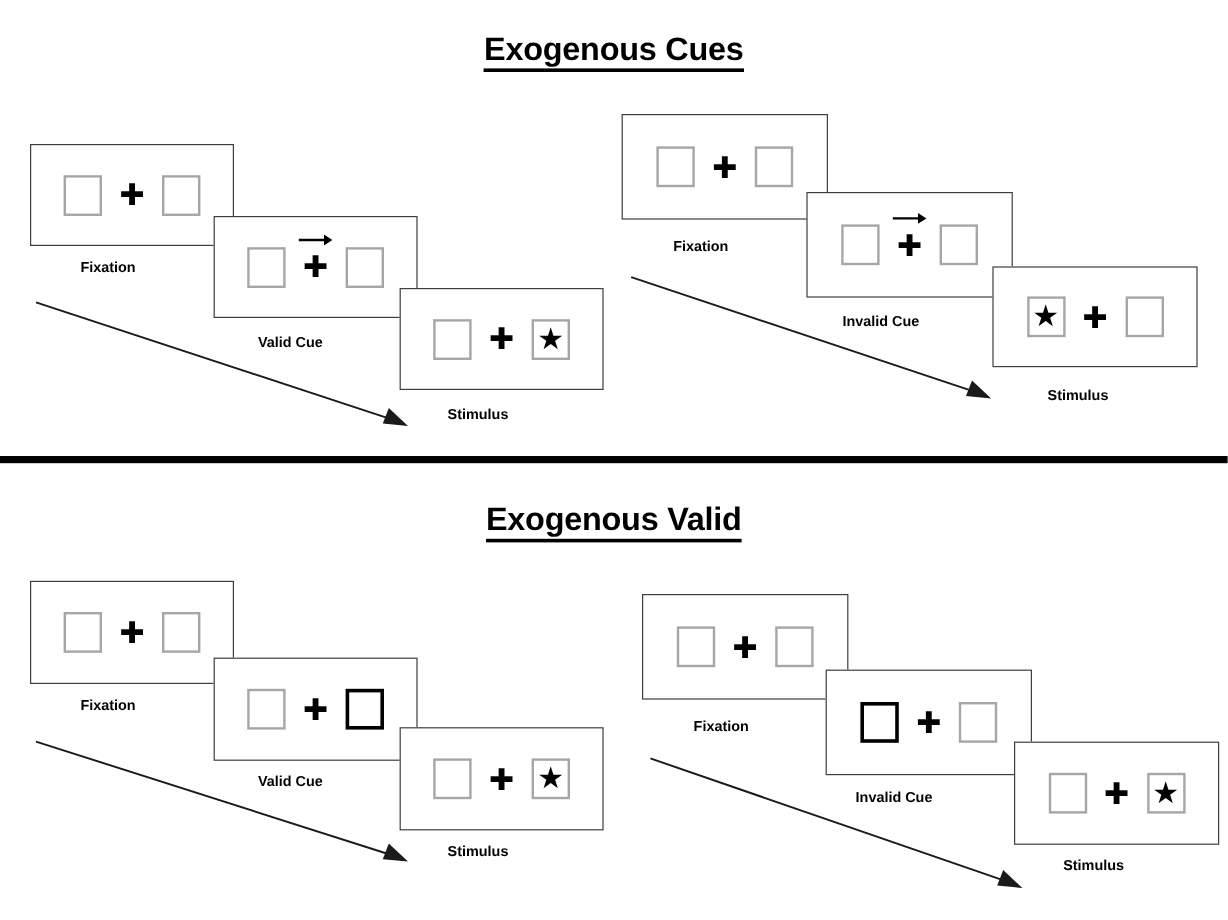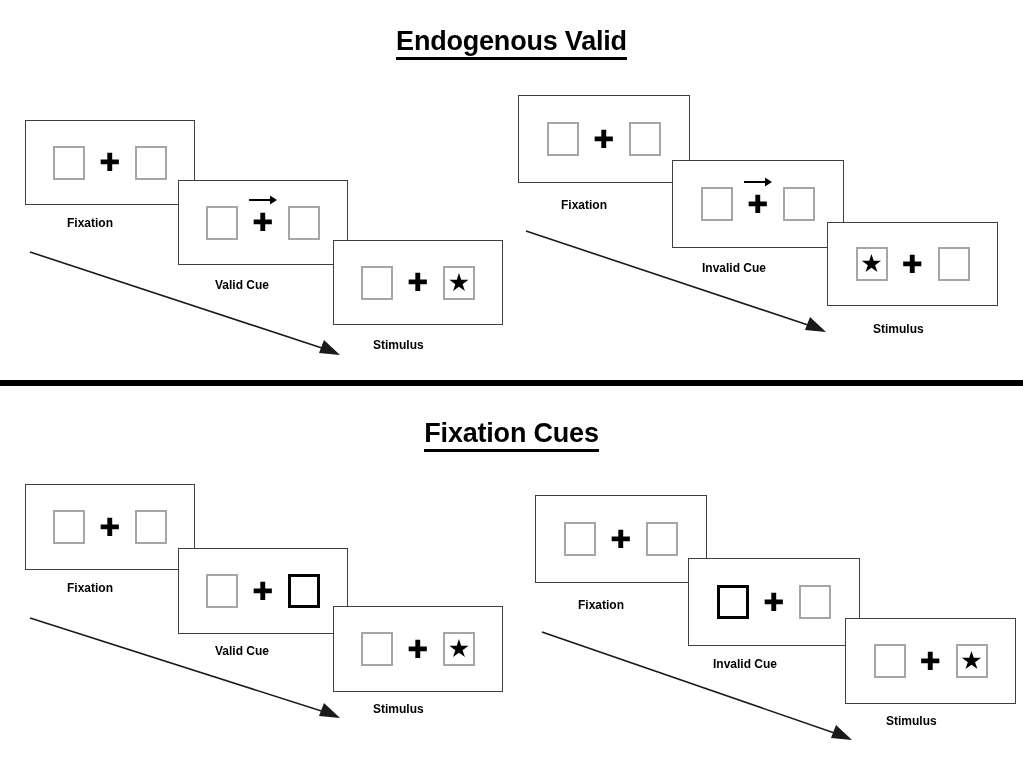--- a/index.html
+++ b/index.html
@@ -71,21 +71,21 @@
 
   
   .timeline{position:absolute;z-index:1;}
 </style>
 </head>
 <body>
 
 <div class="stage">
 
   <div class="section-title" style="top:26px;">
-    <span>Endogenous Valid</span>
+    <span>Exogenous Cues</span>
   </div>
 
   <div class="frame" style="left:25px;top:120px;width:170px;height:85px;">
     <div class="inner">
       <div class="slot"></div>
       <div class="gap"></div>
       <div class="plus">
         <span class="plus-glyph">✚</span>
       </div>
       <div class="gap"></div>
@@ -177,21 +177,21 @@
   <div class="caption" style="left:873px;top:322px;">Stimulus</div>
 
   <svg class="timeline" style="left:524px;top:228px;width:310px;height:112px;" viewBox="0 0 310 112">
     <line x1="2" y1="3" x2="296" y2="101" stroke="#1a1a1a" stroke-width="1.6"></line>
     <polygon points="286,89 302,104 281,102" fill="#1a1a1a"></polygon>
   </svg>
 
   <div class="divider" style="top:380px;"></div>
 
   <div class="section-title" style="top:418px;">
-    <span>Fixation Cues</span>
+    <span>Exogenous Valid</span>
   </div>
 
   <div class="frame" style="left:25px;top:484px;width:170px;height:86px;">
     <div class="inner">
       <div class="slot"></div>
       <div class="gap"></div>
       <div class="plus">
         <span class="plus-glyph">✚</span>
       </div>
       <div class="gap"></div>

